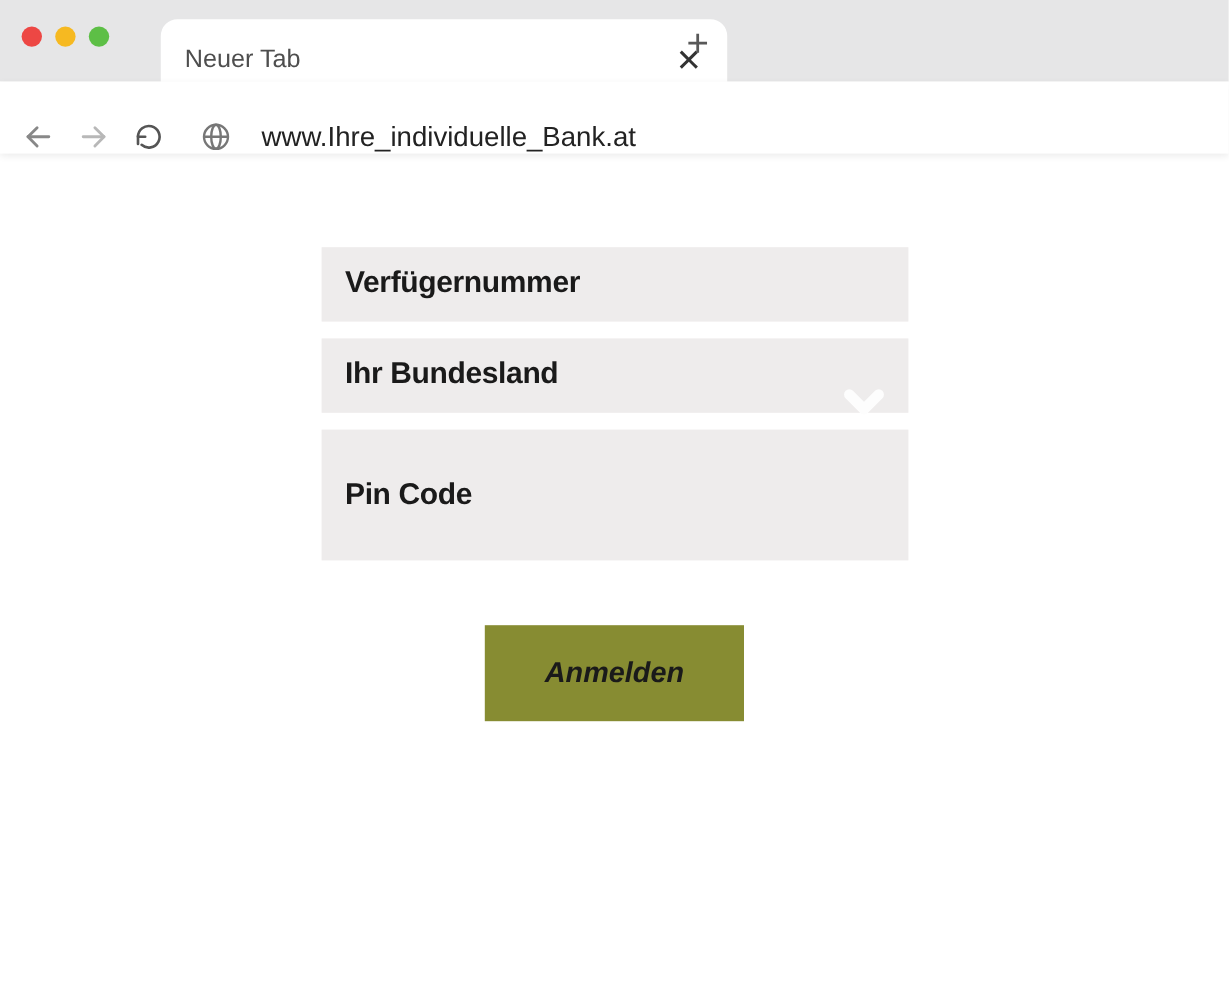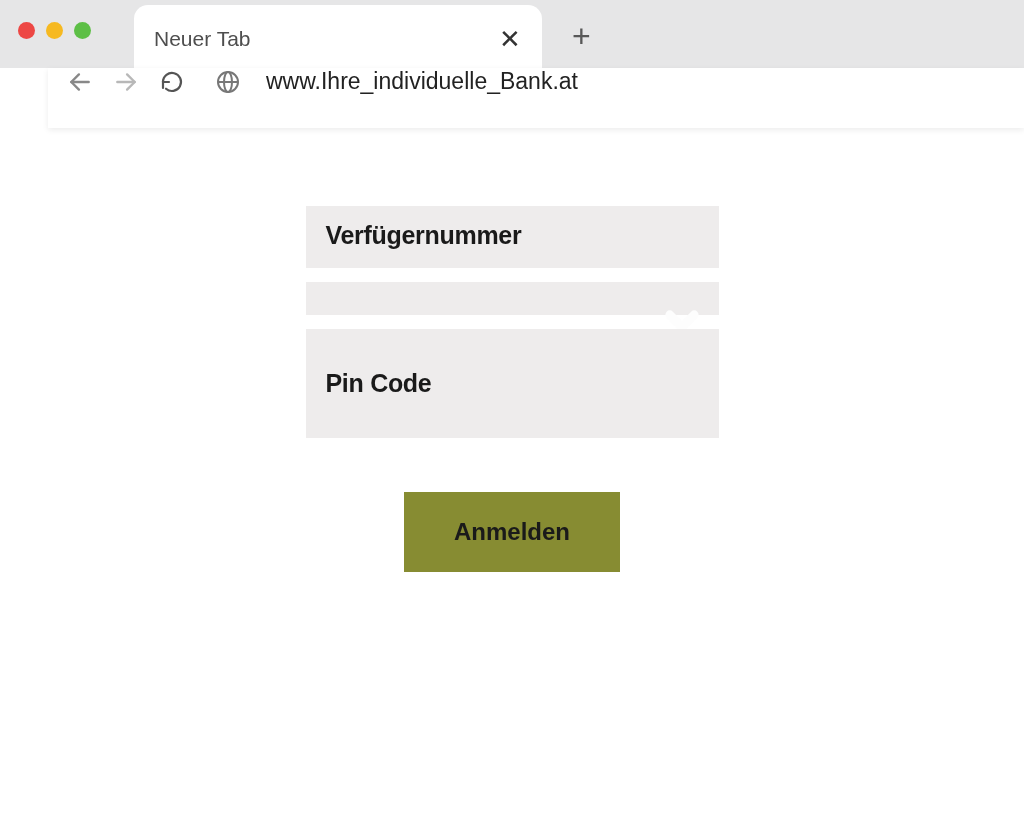--- a/index.html
+++ b/index.html
@@ -30,23 +30,23 @@
       width: 17px;
       height: 17px;
       border-radius: 50%;
     }
     .tl-red { background: #ed4744; }
     .tl-yellow { background: #f6b921; }
     .tl-green { background: #5dbf46; }
     .tab {
       position: absolute;
       left: 134px;
-      top: 5px;
+      top: 16px;
       height: 68px;
-      width: 408px;
+      width: 472px;
       background: #fff;
       border-radius: 14px 14px 0 0;
       display: flex;
       align-items: center;
       padding: 0 20px;
     }
     .tab-title {
       font-size: 21px;
       color: #4e4e4e;
       flex: 1;
@@ -62,27 +62,26 @@
       left: 572px;
       top: 18px;
       font-size: 32px;
       color: #585858;
       font-weight: 300;
     }
     .nav-bar {
       height: 60px;
       background: #fff;
       display: flex;
-      align-items: flex-start;
+      align-items: flex-end;
       padding: 0 18px;
       gap: 18px;
       box-shadow: 0 2px 6px rgba(0,0,0,0.08);
       position: relative;
       z-index: 1;
-      margin-left: 48px;
     }
     .nav-icon {
       width: 28px;
       height: 28px;
       display: flex;
       align-items: center;
       justify-content: center;
       color: #888;
     }
     .url-text {
@@ -90,21 +89,21 @@
       color: #222;
       margin-left: 6px;
     }
     .main {
       padding-top: 78px;
       display: flex;
       flex-direction: column;
       align-items: center;
     }
     .form-row {
-      width: 413px;
+      width: 489px;
       background: #eeecec;
       padding: 15px 20px 18px 20px;
       position: relative;
     }
     .form-row + .form-row {
       margin-top: 14px;
     }
     .row-gap-large {
       margin-top: 64px;
     }
@@ -129,20 +128,21 @@
     }
     .submit-btn {
       margin-top: 54px;
       background: #878c32;
       color: #1a1a1a;
       font-size: 24px;
       font-weight: 700;
       padding: 26px 50px;
       border: none;
       cursor: pointer;
+      font-style: italic;
     }
   </style>
 </head>
 <body>
 
 <div class="browser-chrome">
   <div class="traffic-lights">
     <div class="traffic-light tl-red"></div>
     <div class="traffic-light tl-yellow"></div>
     <div class="traffic-light tl-green"></div>
@@ -183,20 +183,21 @@
   <div class="url-text">www.Ihre_individuelle_Bank.at</div>
 </div>
 
 <div class="main">
 
   <div class="form-row">
     <div class="label">Verfügernummer</div>
   </div>
 
   <div class="form-row">
+    <div class="label">Ihr Bundesland</div>
     <div class="chevron">
       <svg width="42" height="42" viewBox="0 0 24 24">
           <polyline points="5 9 12 16 19 9" fill="none" stroke="#fdfdfd" stroke-width="5" stroke-linecap="round" stroke-linejoin="round"></polyline>
         </svg>
     </div>
   </div>
 
   <div class="form-row pin-row row-gap-large">
     <div class="label">Pin Code</div>
   </div>

